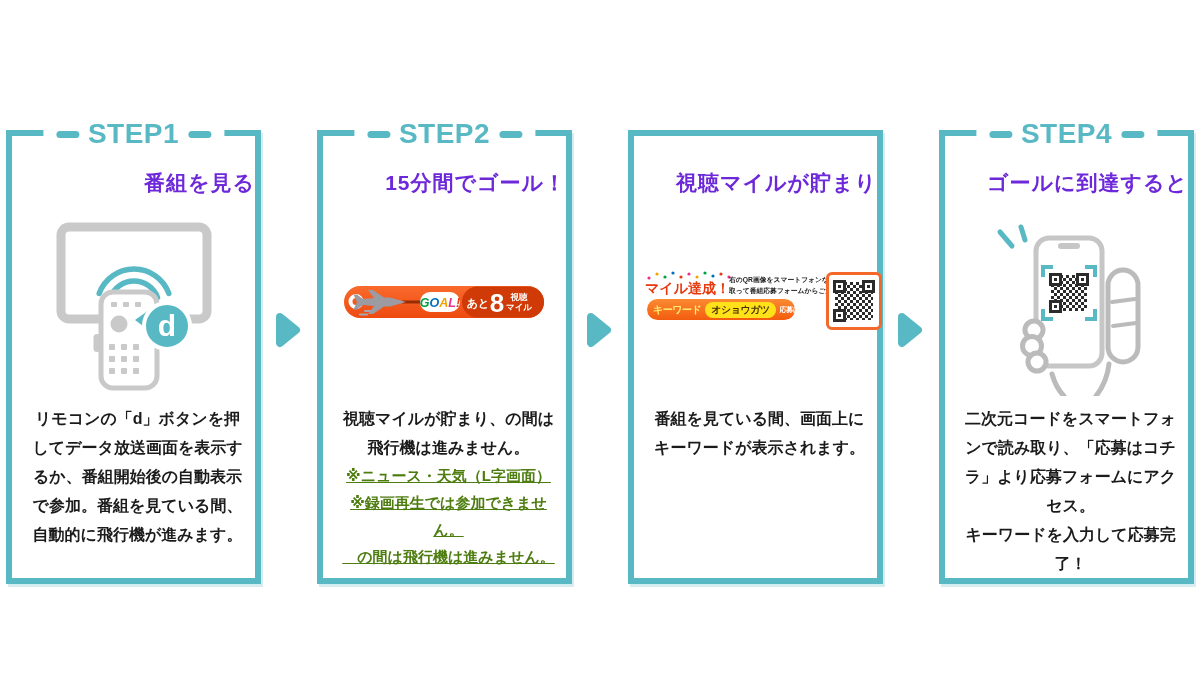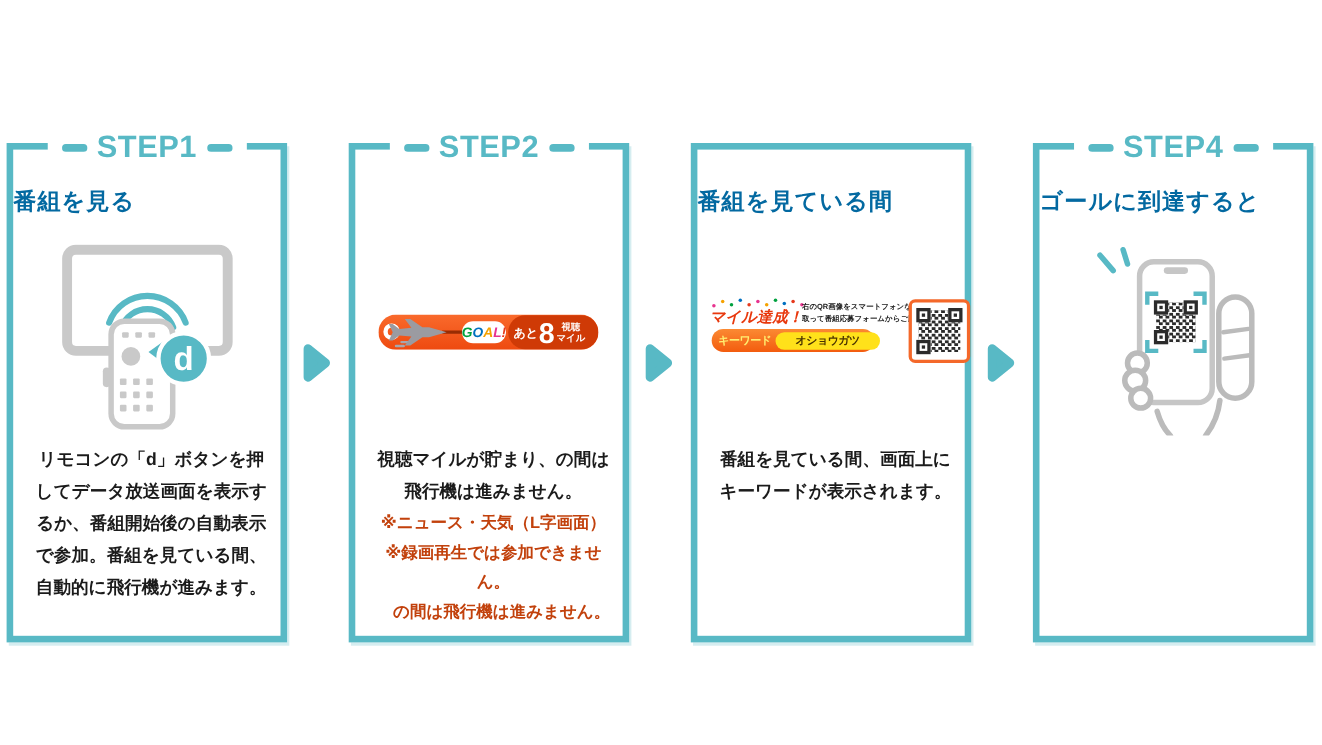--- a/index.html
+++ b/index.html
@@ -6,47 +6,47 @@
   * { box-sizing:border-box; }
   body { font-family:"Liberation Sans","DejaVu Sans",sans-serif; }
   .canvas { position:relative; width:1202px; height:677px; background:#ffffff; overflow:hidden; }
 
   .step-box { position:absolute; top:130px; width:255px; height:454px; background:#fff;
               border:6px solid #58b9c5; box-shadow:2px 3px 0 rgba(88,185,197,0.25); }
   .step-header { position:absolute; top:-20px; left:50%; transform:translateX(-50%);
                  display:flex; align-items:center; gap:9px; background:#fff; padding:0 13px; height:36px; white-space:nowrap; }
   .dash { width:23px; height:7px; border-radius:4px; background:#58b9c5; flex:0 0 auto; }
   .step-label { font-size:28px; font-weight:800; color:#58b9c5; letter-spacing:0.5px; line-height:1; }
-  .step-title { position:absolute; top:33px; left:0; right:0; text-align:left;
-                font-size:21px; font-weight:800; color:#0369a1; letter-spacing:1px; }
+  .step-title { position:absolute; top:33px; left:0; right:0; text-align:right;
+                font-size:21px; font-weight:800; color:#6d28d9; letter-spacing:1px; }
   .step-body { position:absolute; top:268px; left:15px; right:7px; font-size:16px; font-weight:700;
                line-height:29px; color:#1b1b1b;text-align:center; }
-  .note-line { font-size:15px; line-height:27px; font-weight:700; color:#c2410c; }
+  .note-line { font-size:15px; line-height:27px; font-weight:700; color:#4d7c0f;text-decoration:underline; }
 
   .arrow { position:absolute; top:311px; }
 
   
   .illo1 { position:absolute; top:86px; left:50%; transform:translateX(-50%); width:190px; height:172px; }
 
   
   .illo2 { position:absolute; top:150px; left:21px; width:200px; height:32px; }
 
   
   .illo3 { position:absolute; top:136px; left:11px; width:240px; height:60px; }
   .confetti { position:absolute; left:0; top:-1px; }
-  .achieve { position:absolute; left:0; top:8px; font-size:14px; font-weight:800; font-style:italic;
+  .achieve { position:absolute; left:0; top:8px; font-size:14px; font-weight:800; 
              color:#e8380d; letter-spacing:0; white-space:nowrap; }
   .qr-instruction { position:absolute; left:84px; top:3px; width:100px; font-size:6.8px; line-height:1.6;
                     font-weight:600; color:#222; white-space:nowrap; }
   .keyword-bar { position:absolute; left:2px; top:27px; width:148px; height:21px; border-radius:11px;
                  background:linear-gradient(180deg,#fb8a33,#f35c0e); display:flex; align-items:center;
                  padding:0 6px; gap:4px; white-space:nowrap; }
   .kw-label { color:#ffef70; font-size:10px; font-weight:800; letter-spacing:-0.5px; }
   .kw-pill  { background:#ffe11a; color:#4a3300; border-radius:9px; font-size:10px; font-weight:800;
-              padding:1px 18px; letter-spacing:-0.5px; }
+              padding:1px 6px; letter-spacing:-0.5px; }
   .apply-txt { color:#fff; font-size:7px; font-weight:700; letter-spacing:-0.3px; }
   .qr-box { position:absolute; left:181px; top:0; width:56px; height:58px; background:#fff;
             border:3px solid #f4682a; border-radius:6px; display:flex; align-items:center; justify-content:center; }
 
   
   .qr { position:relative; background:#fff; }
   .qr .cells { position:absolute; inset:2px; background:repeating-conic-gradient(#2b2b2b 0% 25%, #ffffff 0% 50%);
                background-size:6px 6px; }
   .qr .f { position:absolute; width:13px; height:13px; background:#fff; border:3px solid #2b2b2b; }
   .qr .f::after { content:""; position:absolute; inset:2px; background:#2b2b2b; }
@@ -104,20 +104,21 @@
 
     <div class="step-body">リモコンの「d」ボタンを押してデータ放送画面を表示するか、番組開始後の自動表示で参加。番組を見ている間、自動的に飛行機が進みます。</div>
   </section>
 
   <section class="step-box" style="left:317px;">
     <div class="step-header">
       <span class="dash"></span>
       <span class="step-label">STEP2</span>
       <span class="dash"></span>
     </div>
+    <div class="step-title">15分間でゴール！</div>
 
     <svg class="illo2" viewBox="0 0 200 32">
       <defs>
         <linearGradient id="og" x1="0" y1="0" x2="0" y2="1">
           <stop offset="0" stop-color="#f96a2c"></stop>
             <stop offset="1" stop-color="#ee4a10"></stop>
         </linearGradient>
       </defs>
       <rect x="0" y="0" width="200" height="32" rx="16" fill="url(#og)"></rect>
       <rect x="118" y="0.5" width="82" height="31" rx="15.5" fill="#cf3a06"></rect>
@@ -145,21 +146,21 @@
 
     <div class="step-body">
       <div>視聴マイルが貯まり、の間は飛行機は進みません。</div>
       <div class="note-line">※ニュース・天気（L字画面）</div>
       <div class="note-line">※録画再生では参加できません。</div>
       <div class="note-line">　の間は飛行機は進みません。</div>
     </div>
   </section>
 
   <section class="step-box" style="left:628px;">
-    <div class="step-title">番組を見ている間</div>
+    <div class="step-title">視聴マイルが貯まり</div>
 
     <div class="illo3">
       <svg class="confetti" width="88" height="10" viewBox="0 0 88 10">
         <circle cx="4" cy="7" r="1.6" fill="#e7338f"></circle>
           <circle cx="12" cy="3" r="1.6" fill="#f5a200"></circle>
         <circle cx="20" cy="6" r="1.6" fill="#00a13f"></circle>
           <circle cx="28" cy="2" r="1.6" fill="#0070c0"></circle>
         <circle cx="36" cy="6" r="1.6" fill="#e6391c"></circle>
           <circle cx="44" cy="3" r="1.6" fill="#e7338f"></circle>
         <circle cx="52" cy="6" r="1.6" fill="#f5a200"></circle>
@@ -229,20 +230,24 @@
         </g>
       </svg>
       <div class="qr">
         <div class="cells"></div>
         <div class="f tl"></div>
         <div class="f tr"></div>
         <div class="f bl"></div>
       </div>
     </div>
 
+    <div class="step-body">
+      <div>二次元コードをスマートフォンで読み取り、「応募はコチラ」より応募フォームにアクセス。</div>
+      <div>キーワードを入力して応募完了！</div>
+    </div>
   </section>
 
   <svg class="arrow" style="left:274px;" width="28" height="38" viewBox="0 0 28 38">
     <path d="M 6 6 L 22 19 L 6 32 Z" fill="#58b9c5" stroke="#58b9c5" stroke-width="8" stroke-linejoin="round"></path>
   </svg>
   <svg class="arrow" style="left:585px;" width="28" height="38" viewBox="0 0 28 38">
     <path d="M 6 6 L 22 19 L 6 32 Z" fill="#58b9c5" stroke="#58b9c5" stroke-width="8" stroke-linejoin="round"></path>
   </svg>
   <svg class="arrow" style="left:896px;" width="28" height="38" viewBox="0 0 28 38">
     <path d="M 6 6 L 22 19 L 6 32 Z" fill="#58b9c5" stroke="#58b9c5" stroke-width="8" stroke-linejoin="round"></path>

